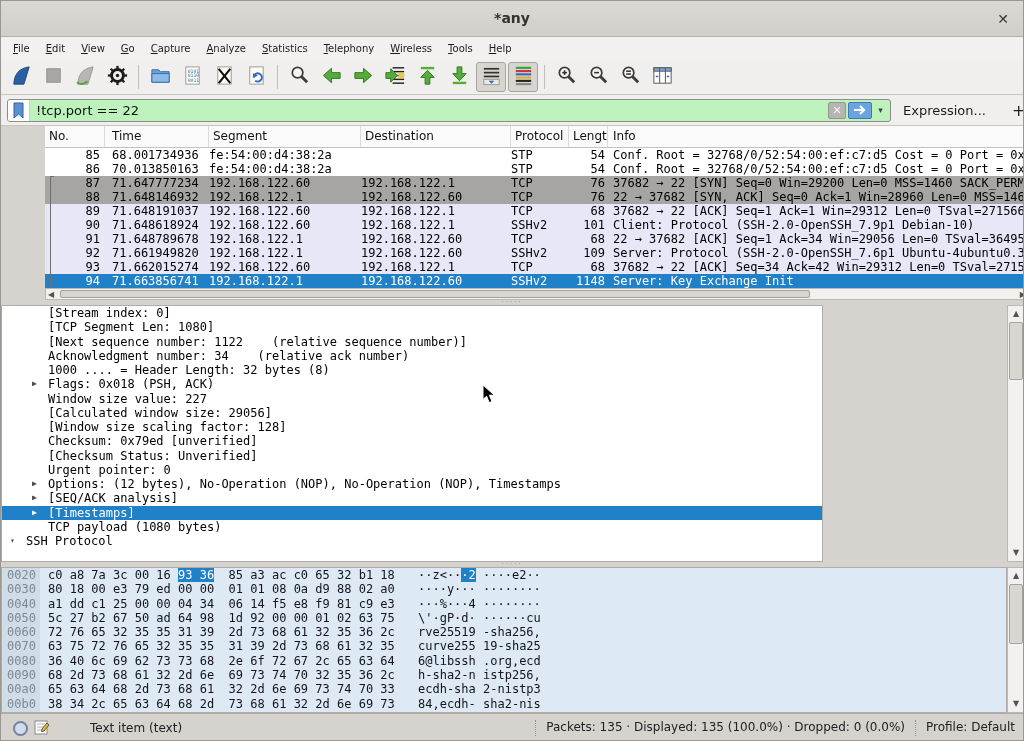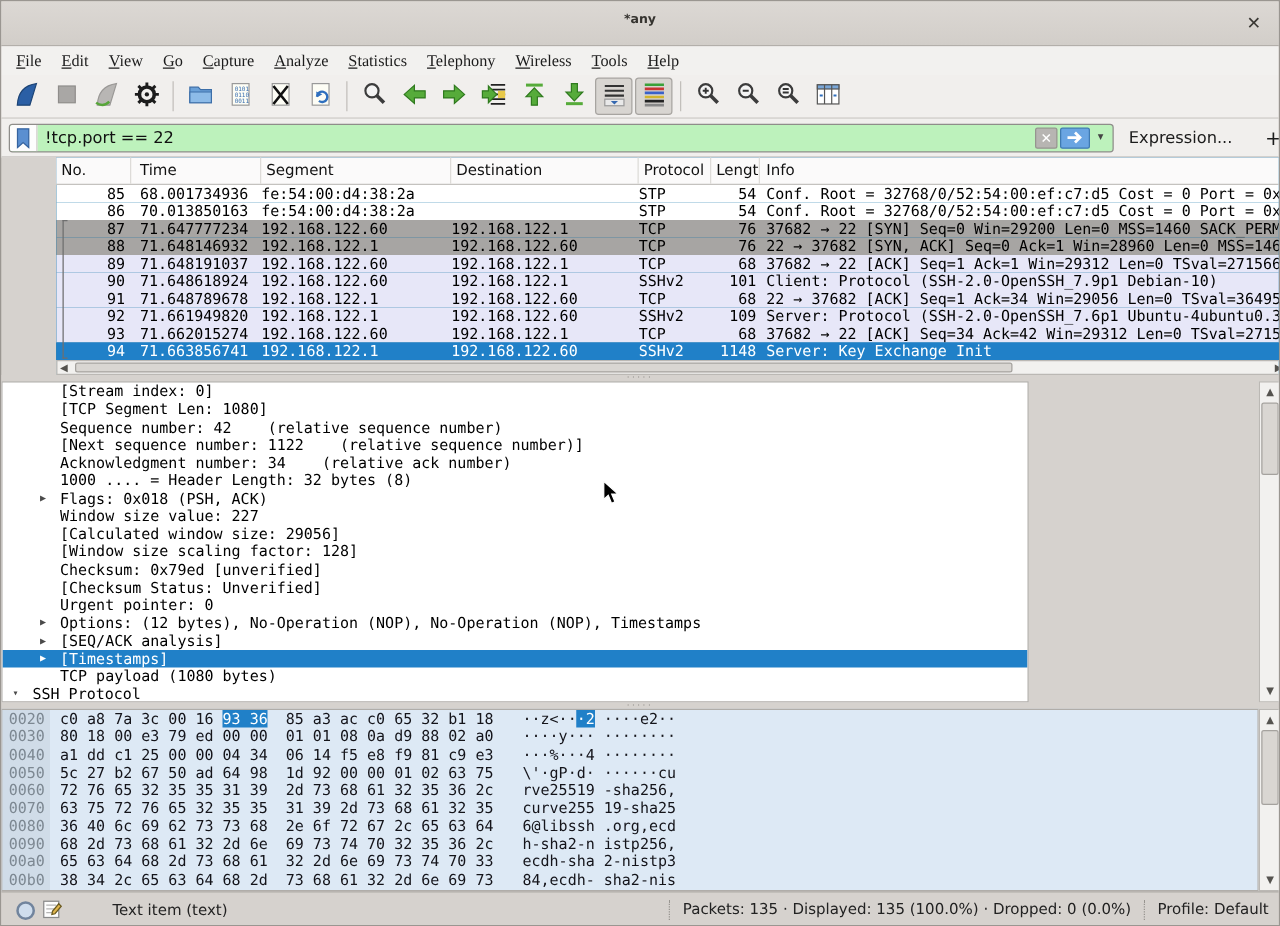--- a/index.html
+++ b/index.html
@@ -8,28 +8,28 @@
     background:#d6d2ce;font-family:"DejaVu Sans","Liberation Sans",sans-serif;
     font-size:12px;color:#1a1a1a;box-sizing:border-box;border:1px solid #9a9691;
   }
   #app *{box-sizing:border-box;}
   .mono{font-family:"DejaVu Sans Mono","Liberation Mono",monospace;}
 
   
   .titlebar{position:absolute;left:0;top:0;width:100%;height:36px;
     background:linear-gradient(#dcd8d4,#d2cec9);border-bottom:1px solid #b3afaa;}
   .title-text{position:absolute;left:0;right:0;top:9px;text-align:center;
-    font-size:10px;font-weight:600;color:#35332f;}
+    font-size:14px;font-weight:600;color:#35332f;}
   .close-x{position:absolute;right:10px;top:8px;width:20px;height:20px;
     text-align:center;line-height:20px;font-size:14px;color:#3a3834;cursor:default;}
 
   
   .menubar{position:absolute;left:0;top:36px;width:100%;height:23px;
     background:#f2f1ef;display:flex;align-items:center;padding-left:4px;}
-  .menu-item{padding:2px 8px;font-size:13px;color:#1c1c1c;font-family:Liberation Serif, serif;}
+  .menu-item{padding:2px 8px;font-size:10px;color:#1c1c1c;}
   .menu-item u{text-decoration:underline;}
 
   
   .toolbar{position:absolute;left:0;top:59px;width:100%;height:35px;
     background:#f1efed;border-bottom:1px solid #c9c6c2;display:flex;align-items:center;padding-left:4px;}
   .tbtn{width:30px;height:30px;display:flex;align-items:center;justify-content:center;border:1px solid transparent;border-radius:3px;margin:0 1px;}
   .tbtn.pressed{background:#d8d5d1;border:1px solid #a7a4a0;}
   .tbtn svg{width:23px;height:23px;}
   .tsep{width:1px;height:24px;background:#c2bfbb;margin:0 5px;}
 
@@ -447,21 +447,20 @@
     </div>
     <div class="sb-corner"></div>
   </div>
 
   <div class="splitter" style="top:299px;">·····</div>
 
   <div class="detail mono">
     <div id="detail-lines">
         <div class="d-line"><span class="d-text" style="left: 46px;">[Stream index: 0]</span></div>
         <div class="d-line"><span class="d-text" style="left: 46px;">[TCP Segment Len: 1080]</span></div>
-        <div class="d-line"><span class="d-text" style="left: 46px;">Sequence number: 42    (relative sequence number)</span></div>
         <div class="d-line"><span class="d-text" style="left: 46px;">[Next sequence number: 1122    (relative sequence number)]</span></div>
         <div class="d-line"><span class="d-text" style="left: 46px;">Acknowledgment number: 34    (relative ack number)</span></div>
         <div class="d-line"><span class="d-text" style="left: 46px;">1000 .... = Header Length: 32 bytes (8)</span></div>
         <div class="d-line"><span class="d-arrow" style="left: 30px;">▶</span><span class="d-text" style="left: 46px;">Flags: 0x018 (PSH, ACK)</span></div>
         <div class="d-line"><span class="d-text" style="left: 46px;">Window size value: 227</span></div>
         <div class="d-line"><span class="d-text" style="left: 46px;">[Calculated window size: 29056]</span></div>
         <div class="d-line"><span class="d-text" style="left: 46px;">[Window size scaling factor: 128]</span></div>
         <div class="d-line"><span class="d-text" style="left: 46px;">Checksum: 0x79ed [unverified]</span></div>
         <div class="d-line"><span class="d-text" style="left: 46px;">[Checksum Status: Unverified]</span></div>
         <div class="d-line"><span class="d-text" style="left: 46px;">Urgent pointer: 0</span></div>

